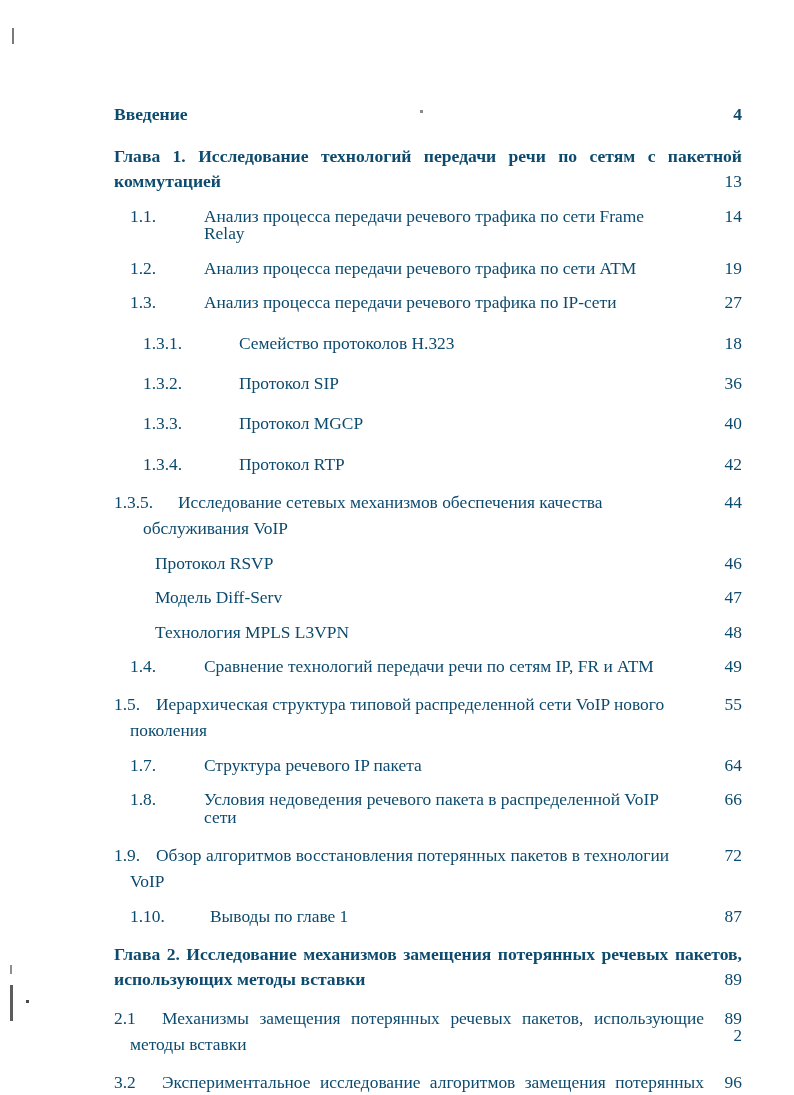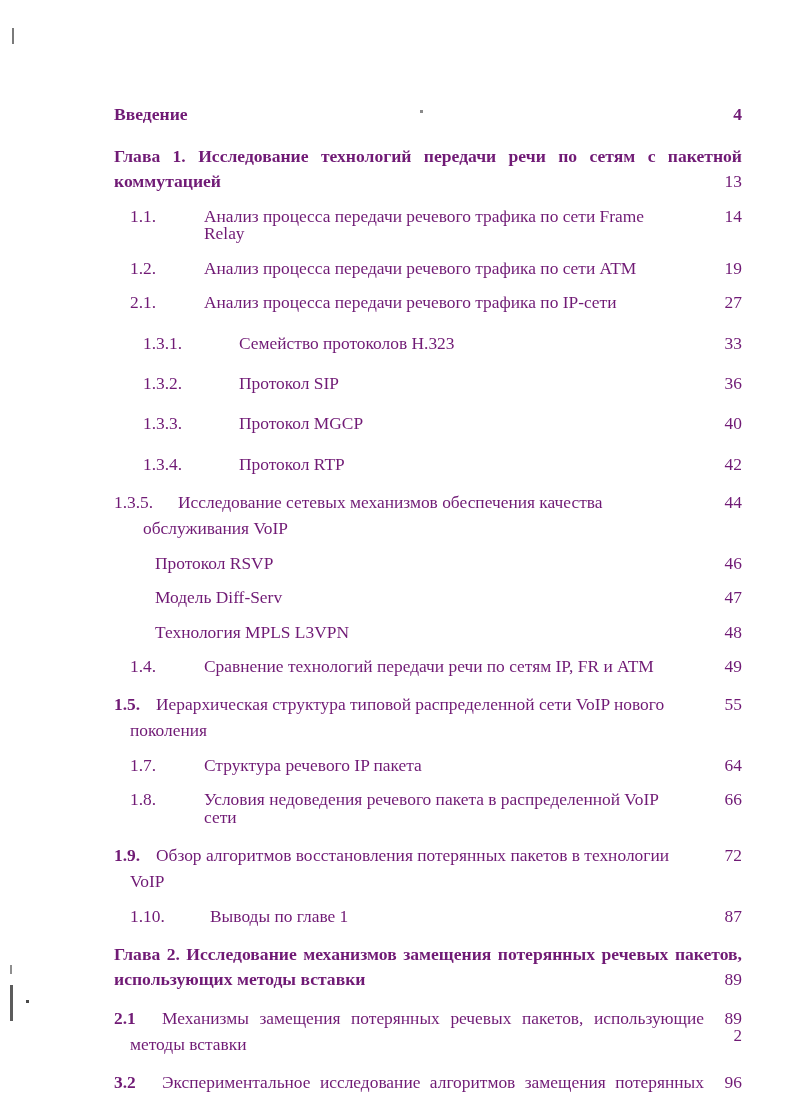--- a/index.html
+++ b/index.html
@@ -8,21 +8,21 @@
     padding: 0;
     background: #ffffff;
   }
   .page {
     position: relative;
     width: 794px;
     height: 1095px;
     background: #ffffff;
     overflow: hidden;
     font-family: "Liberation Serif", "DejaVu Serif", serif;
-    color: #701a75;
+    color: #0c4a6e;
     -webkit-font-smoothing: antialiased;
   }
 
   
   .artifact {
     position: absolute;
     background: #9a9a9a;
     pointer-events: none;
   }
   .artifact-tl {
@@ -156,21 +156,20 @@
   .wrap-l2 { margin-left: 16px; text-indent: 0; }
   .wrap-l2 .lead { display: inline-block; width: 42px; }
   .wrap-l3 { margin-left: 29px; }
   .wrap-l3 .lead { display: inline-block; width: 64px; }
   .wrap-l2b { margin-left: 16px; }
   .wrap-l2b .lead { display: inline-block; width: 48px; }
 
   .cont {
     display: block;
     margin-left: -16px;
-    font-weight: bold;
   }
   .cont-l3 { margin-left: -29px; }
 
   .folio {
     position: absolute;
     right: 52px;
     top: 1026px;
     font-size: 17px;
     font-family: "Liberation Serif", "DejaVu Serif", serif;
   }
@@ -204,29 +203,29 @@
       <span class="pageno">14</span>
     </div>
 
     <div class="row lvl2">
       <span class="num">1.2.</span>
       <span class="title">Анализ процесса передачи речевого трафика по сети ATM</span>
       <span class="pageno">19</span>
     </div>
 
     <div class="row lvl2">
-      <span class="num">2.1.</span>
+      <span class="num">1.3.</span>
       <span class="title">Анализ процесса передачи речевого трафика по IP-сети</span>
       <span class="pageno">27</span>
     </div>
 
     <div class="row lvl3">
       <span class="num">1.3.1.</span>
       <span class="title">Семейство протоколов H.323</span>
-      <span class="pageno">33</span>
+      <span class="pageno">18</span>
     </div>
 
     <div class="row lvl3">
       <span class="num">1.3.2.</span>
       <span class="title">Протокол SIP</span>
       <span class="pageno">36</span>
     </div>
 
     <div class="row lvl3">
       <span class="num">1.3.3.</span>

